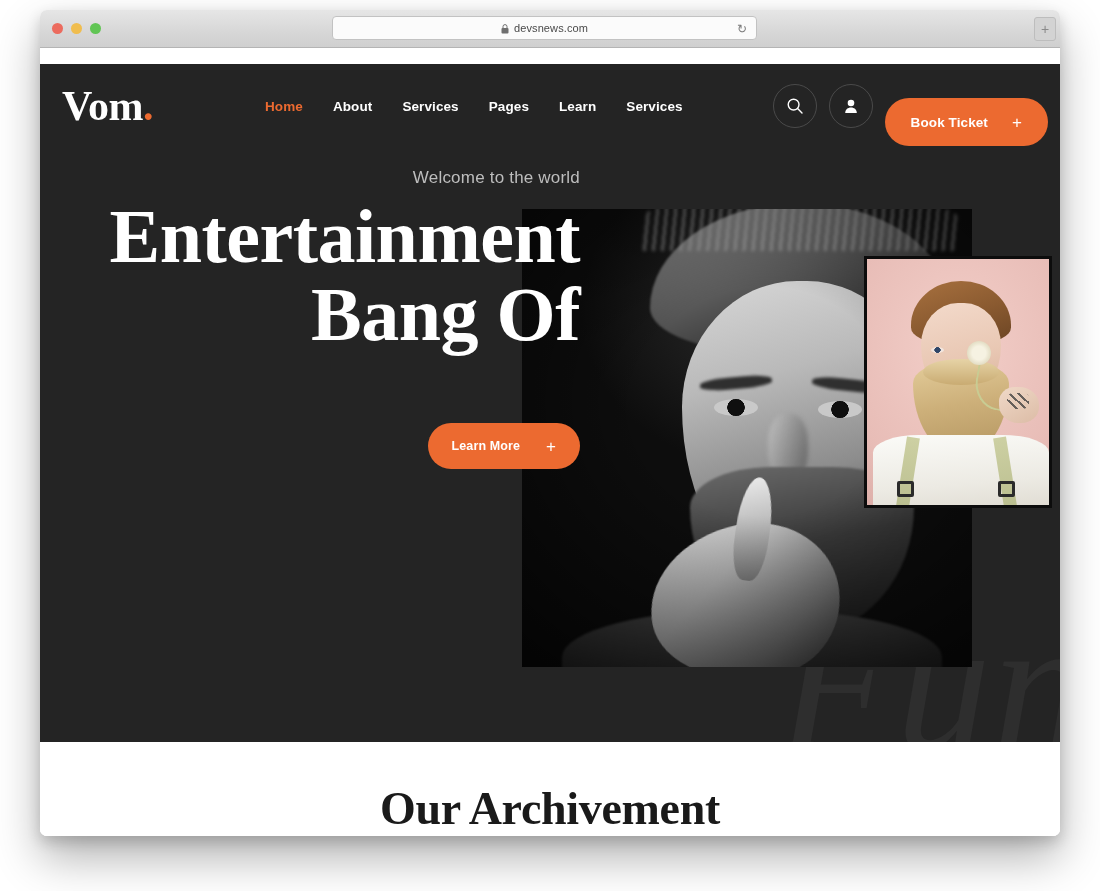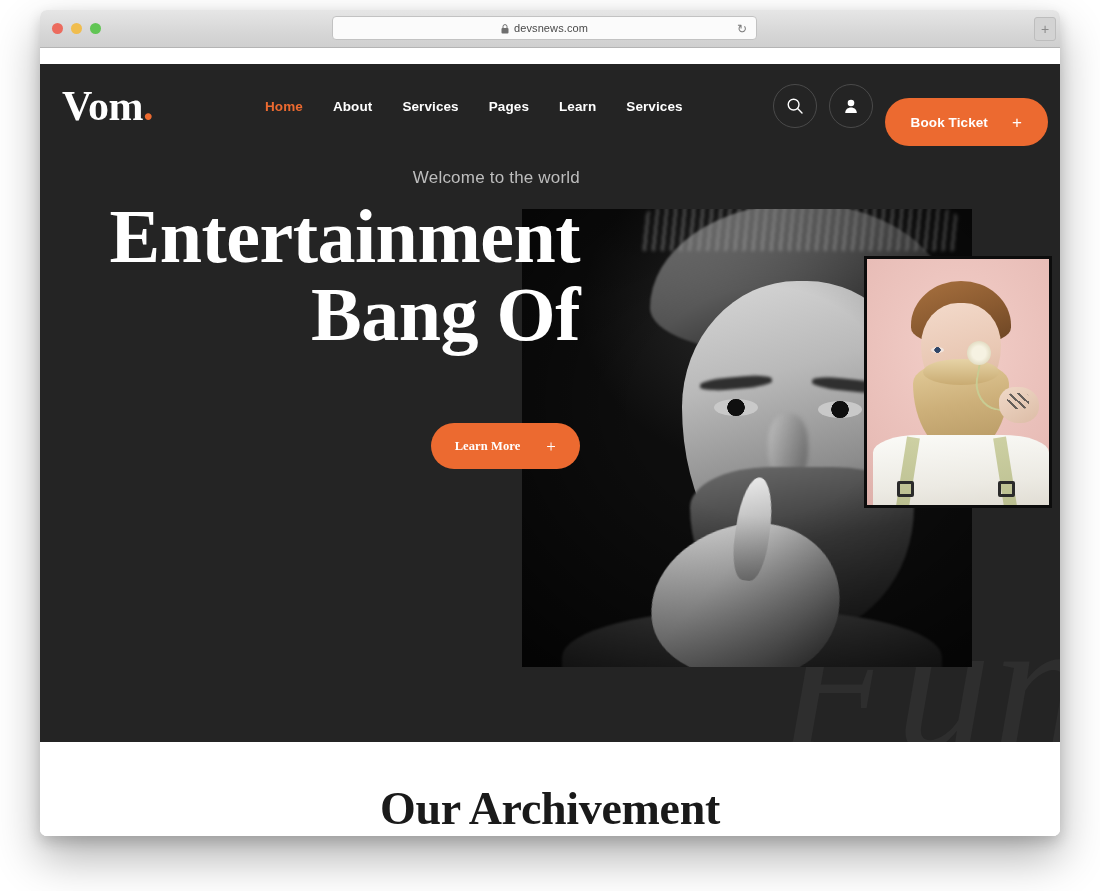--- a/index.html
+++ b/index.html
@@ -211,21 +211,20 @@
     margin-top: 38px;
     display: flex;
     justify-content: flex-end;
     padding-right: 0px;
   }
   .hero-cta {
     gap: 26px;
     height: 46px;
     padding: 0 24px;
     font-size: 12.5px;
-    font-family: Liberation Serif, serif;
   }
 
   
   .hero-photo-main {
     position: absolute;
     left: 482px;
     top: 145px;
     width: 450px;
     height: 458px;
     background: #000;

